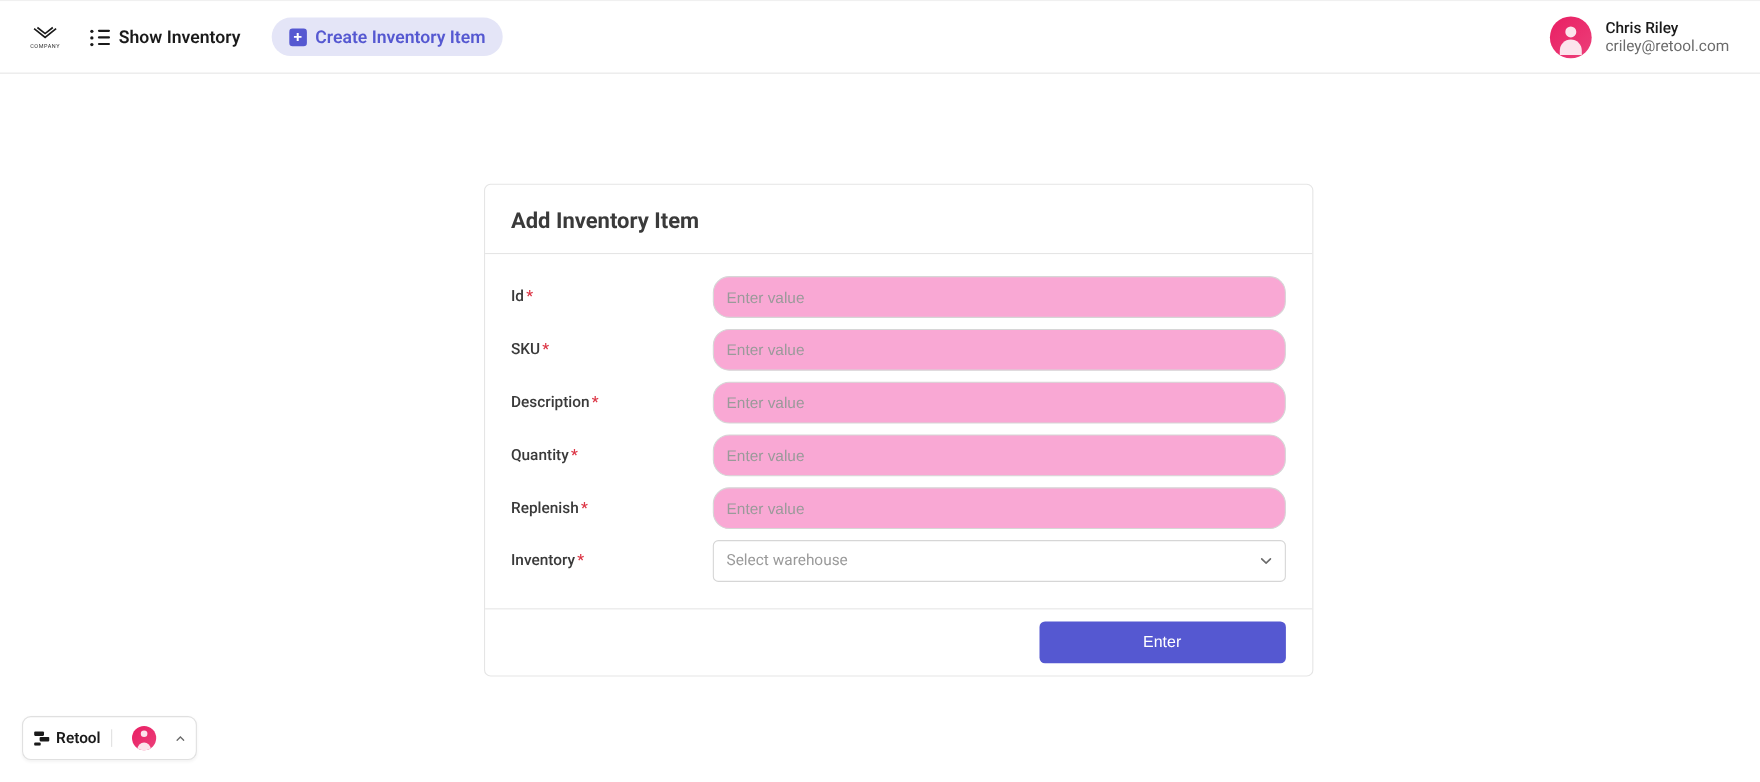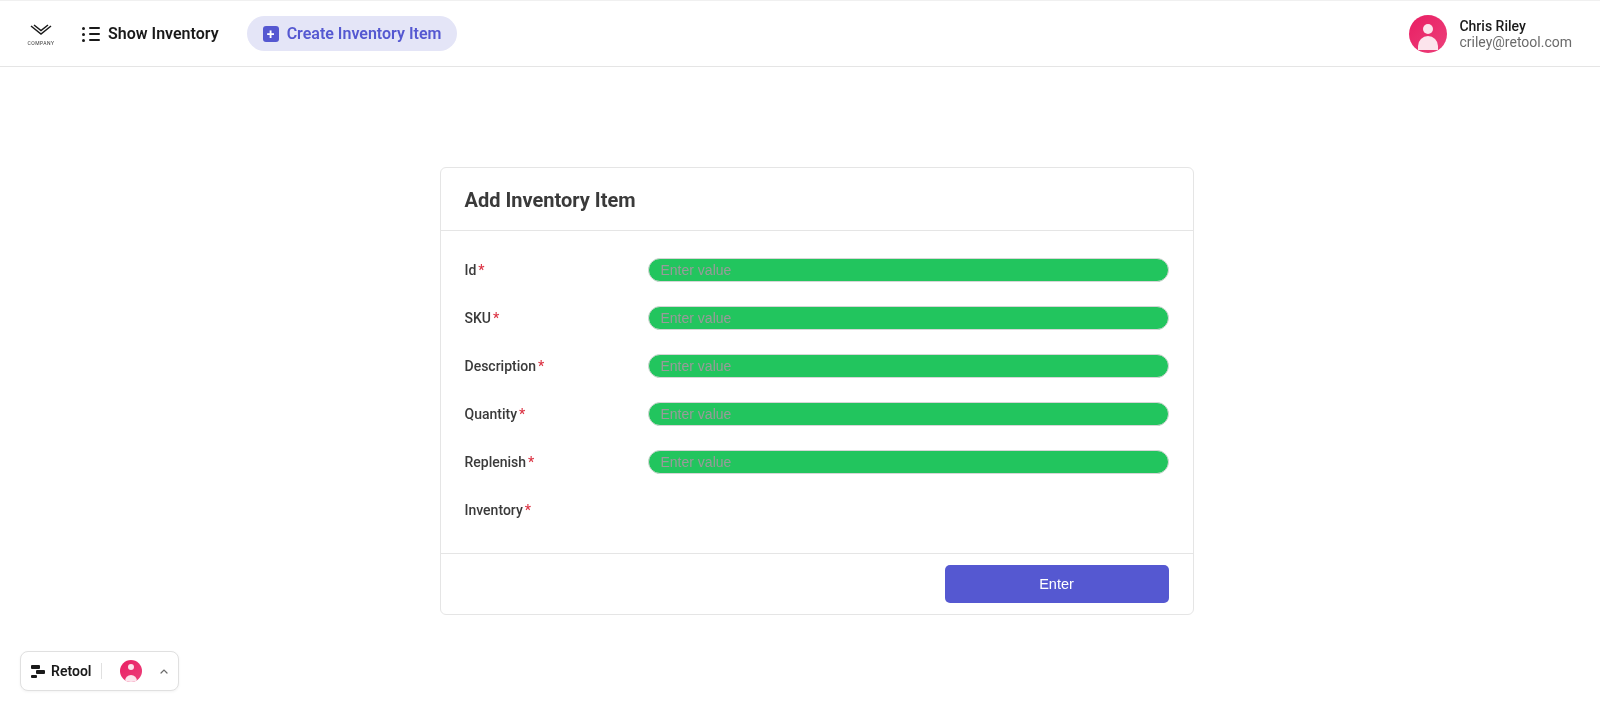--- a/index.html
+++ b/index.html
@@ -199,27 +199,27 @@
     .form-label .required {
       color: #dc3545;
       margin-left: 2px;
     }
     .form-control {
       flex: 1;
       position: relative;
     }
     .input {
       width: 100%;
-      height: 24px;
+      height: 38px;
       padding: 0 12px;
       border: 1px solid #d6d6d6;
       border-radius: 15px;
       font-size: 14px;
       color: #1a1a1a;
-      background: #22c55e;
+      background: #f9a8d4;
     }
     .input::placeholder {
       color: #9a9a9a;
     }
     .select {
       width: 100%;
       height: 38px;
       padding: 0 34px 0 12px;
       border: 1px solid #d6d6d6;
       border-radius: 5px;
@@ -416,20 +416,28 @@
         </label>
         <div class="form-control">
           <input class="input" type="text" placeholder="Enter value" style="">
         </div>
       </div>
 
       <div class="form-row">
         <label class="form-label">
           <span>Inventory</span><span class="required">*</span>
         </label>
+        <div class="form-control">
+          <div class="select">
+            <span>Select warehouse</span>
+            <svg class="chevron-down" viewBox="0 0 10 6">
+              <path d="M1 1 L5 5 L9 1" stroke="#6b6b6b" stroke-width="1.5" fill="none" stroke-linecap="round"></path>
+            </svg>
+          </div>
+        </div>
       </div>
 
     </div>
     <div class="card-footer">
       <button class="submit-button">
         <span>Enter</span>
       </button>
     </div>
   </div>
 </main>

